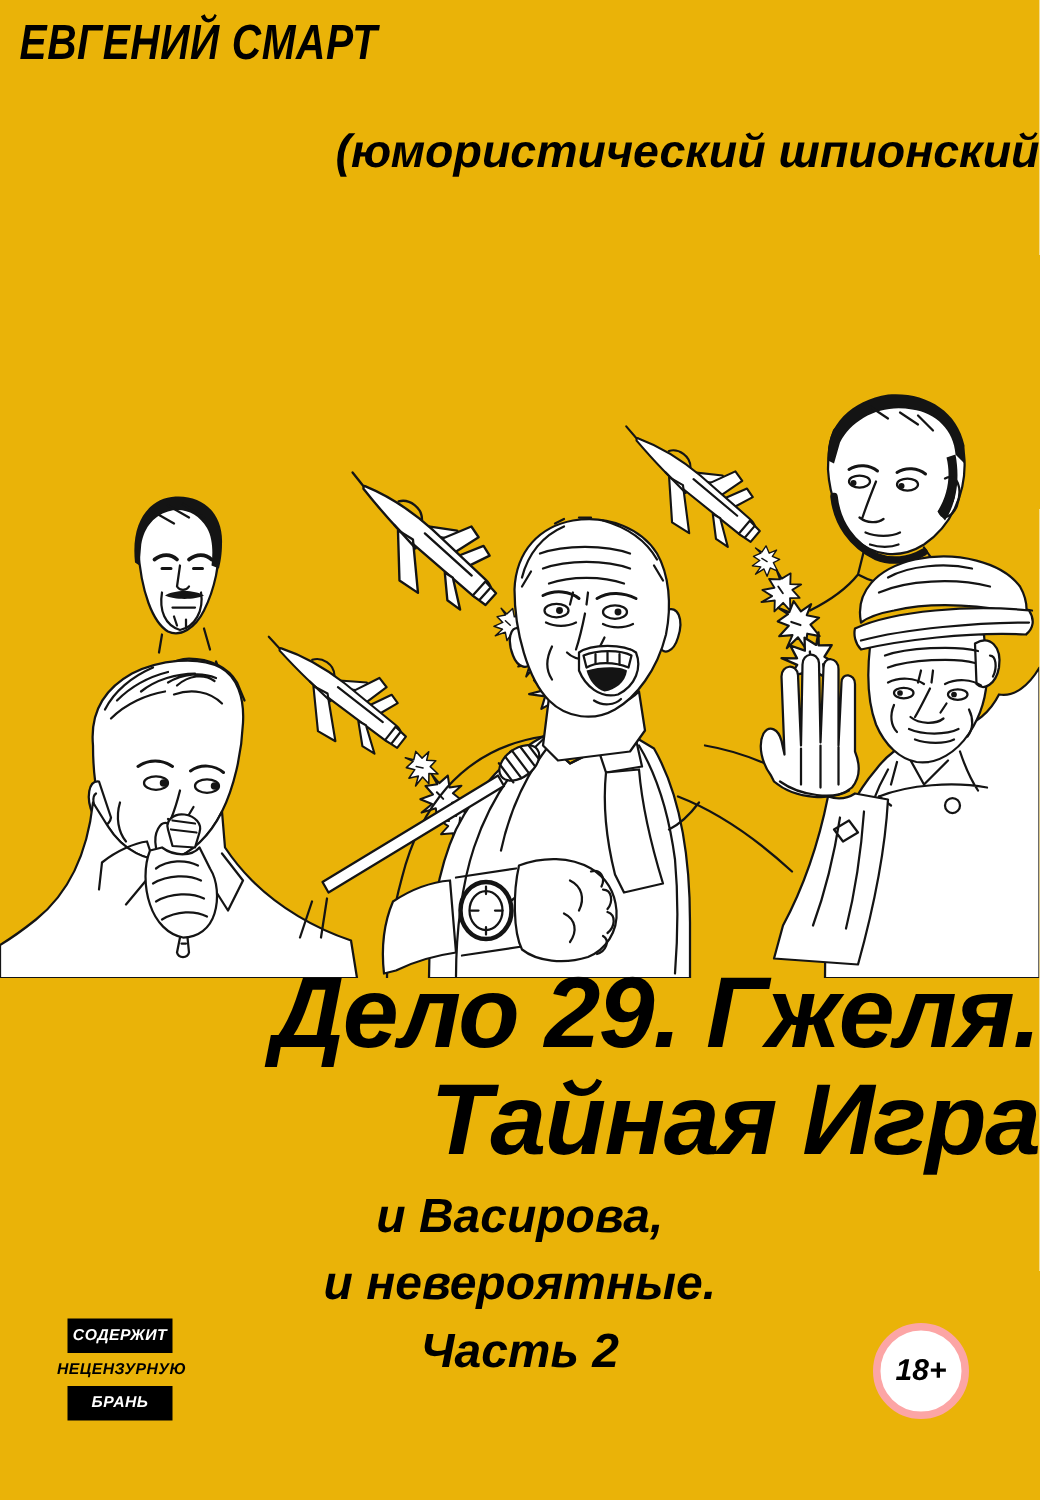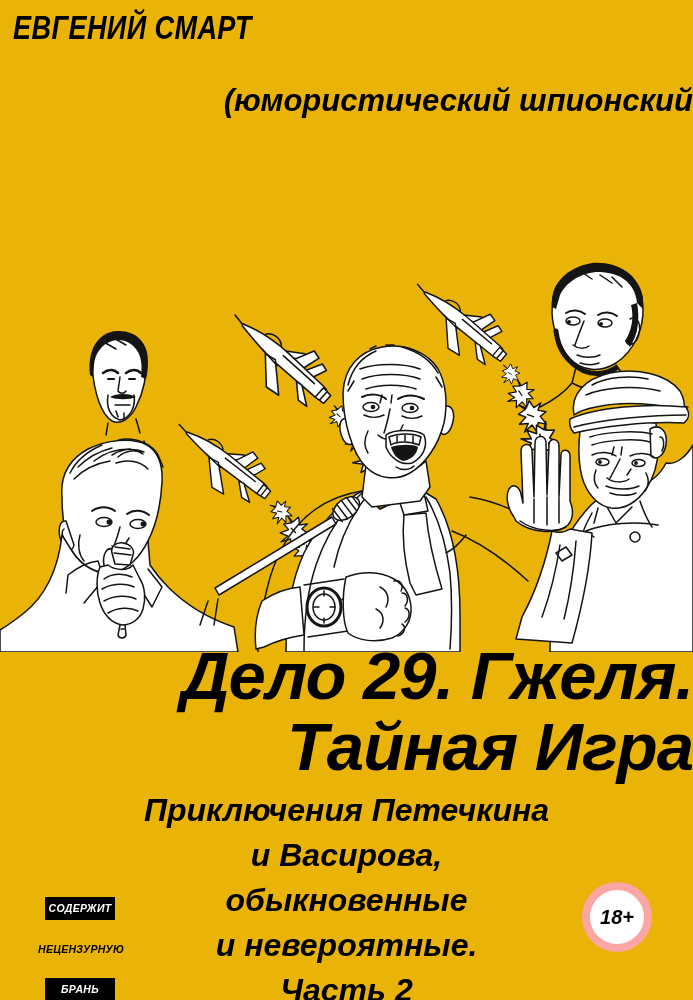--- a/index.html
+++ b/index.html
@@ -9,24 +9,24 @@
           white-space:nowrap;transform:scaleX(.82);transform-origin:0 50%;letter-spacing:.5px;}
   .genre{position:absolute;top:79px;left:0;width:100%;text-align:right;
          font-size:31px;line-height:43px;font-weight:700;}
   .illustration{position:absolute;top:235px;left:0;width:693px;height:417px;}
   .title{position:absolute;top:640px;left:0;width:100%;text-align:right;
          font-size:67px;line-height:71px;font-weight:700;letter-spacing:-1px;}
   .subtitle{position:absolute;top:788px;left:0;width:100%;text-align:center;
             font-size:32px;line-height:45px;font-weight:700;}
   .warning{position:absolute;left:38px;top:879px;width:84px;text-align:center;
            font-weight:700;font-size:10.5px;letter-spacing:.3px;}
-  .warning .bar{display:block;width:70px;margin:18px auto;background:#000;color:#fff;
+  .warning .bar{display:block;width:70px;margin:0 auto;background:#000;color:#fff;
                 height:23px;line-height:23px;}
   .warning .mid{display:block;height:22px;line-height:22px;color:#000;}
-  .age{position:absolute;left:582px;top:882px;width:54px;height:54px;border:8px solid #fca5a5;
+  .age{position:absolute;left:582px;top:882px;width:54px;height:54px;border:5px solid #fca5a5;
        border-radius:50%;display:flex;align-items:center;justify-content:center;
        font-size:20px;font-weight:700;background:#fff;}
 </style>
 </head>
 <body>
 
 <div class="page">
 
   <div class="author">ЕВГЕНИЙ СМАРТ</div>
 
@@ -201,23 +201,21 @@
       </g>
     </g>
   </svg>
 
   <div class="title">
     <div>Дело 29. Гжеля.</div>
     <div>Тайная Игра</div>
   </div>
 
   <div class="subtitle">
-    <div>Приключения Петечкина</div>
     <div>и Васирова,</div>
-    <div>обыкновенные</div>
     <div>и невероятные.</div>
     <div>Часть 2</div>
   </div>
 
   <div class="warning">
     <span class="bar">СОДЕРЖИТ</span>
     <span class="mid">НЕЦЕНЗУРНУЮ</span>
     <span class="bar">БРАНЬ</span>
   </div>
 

